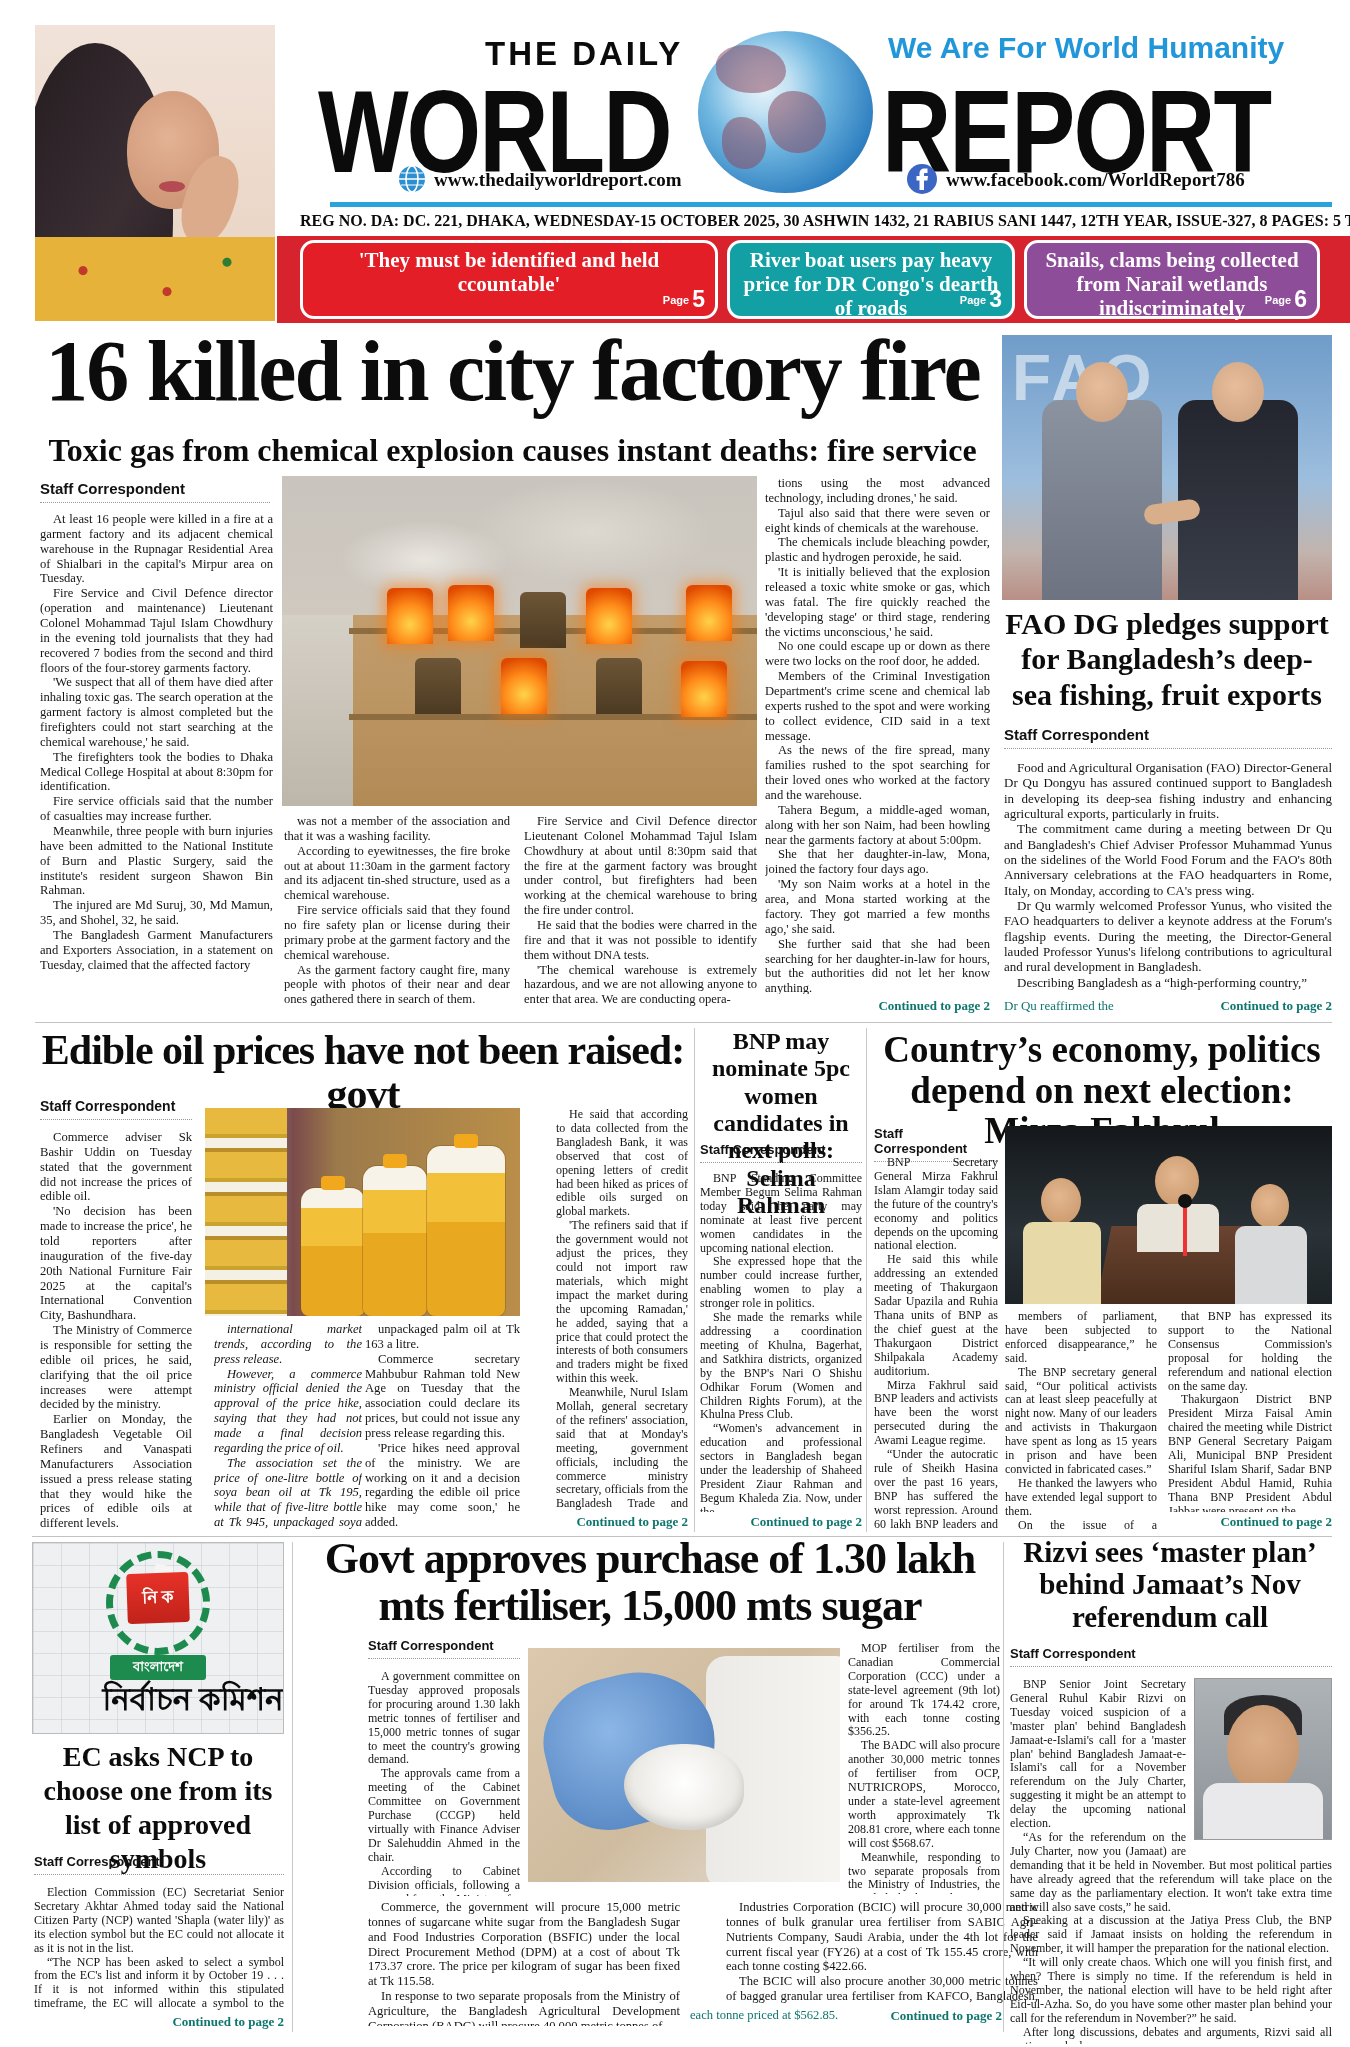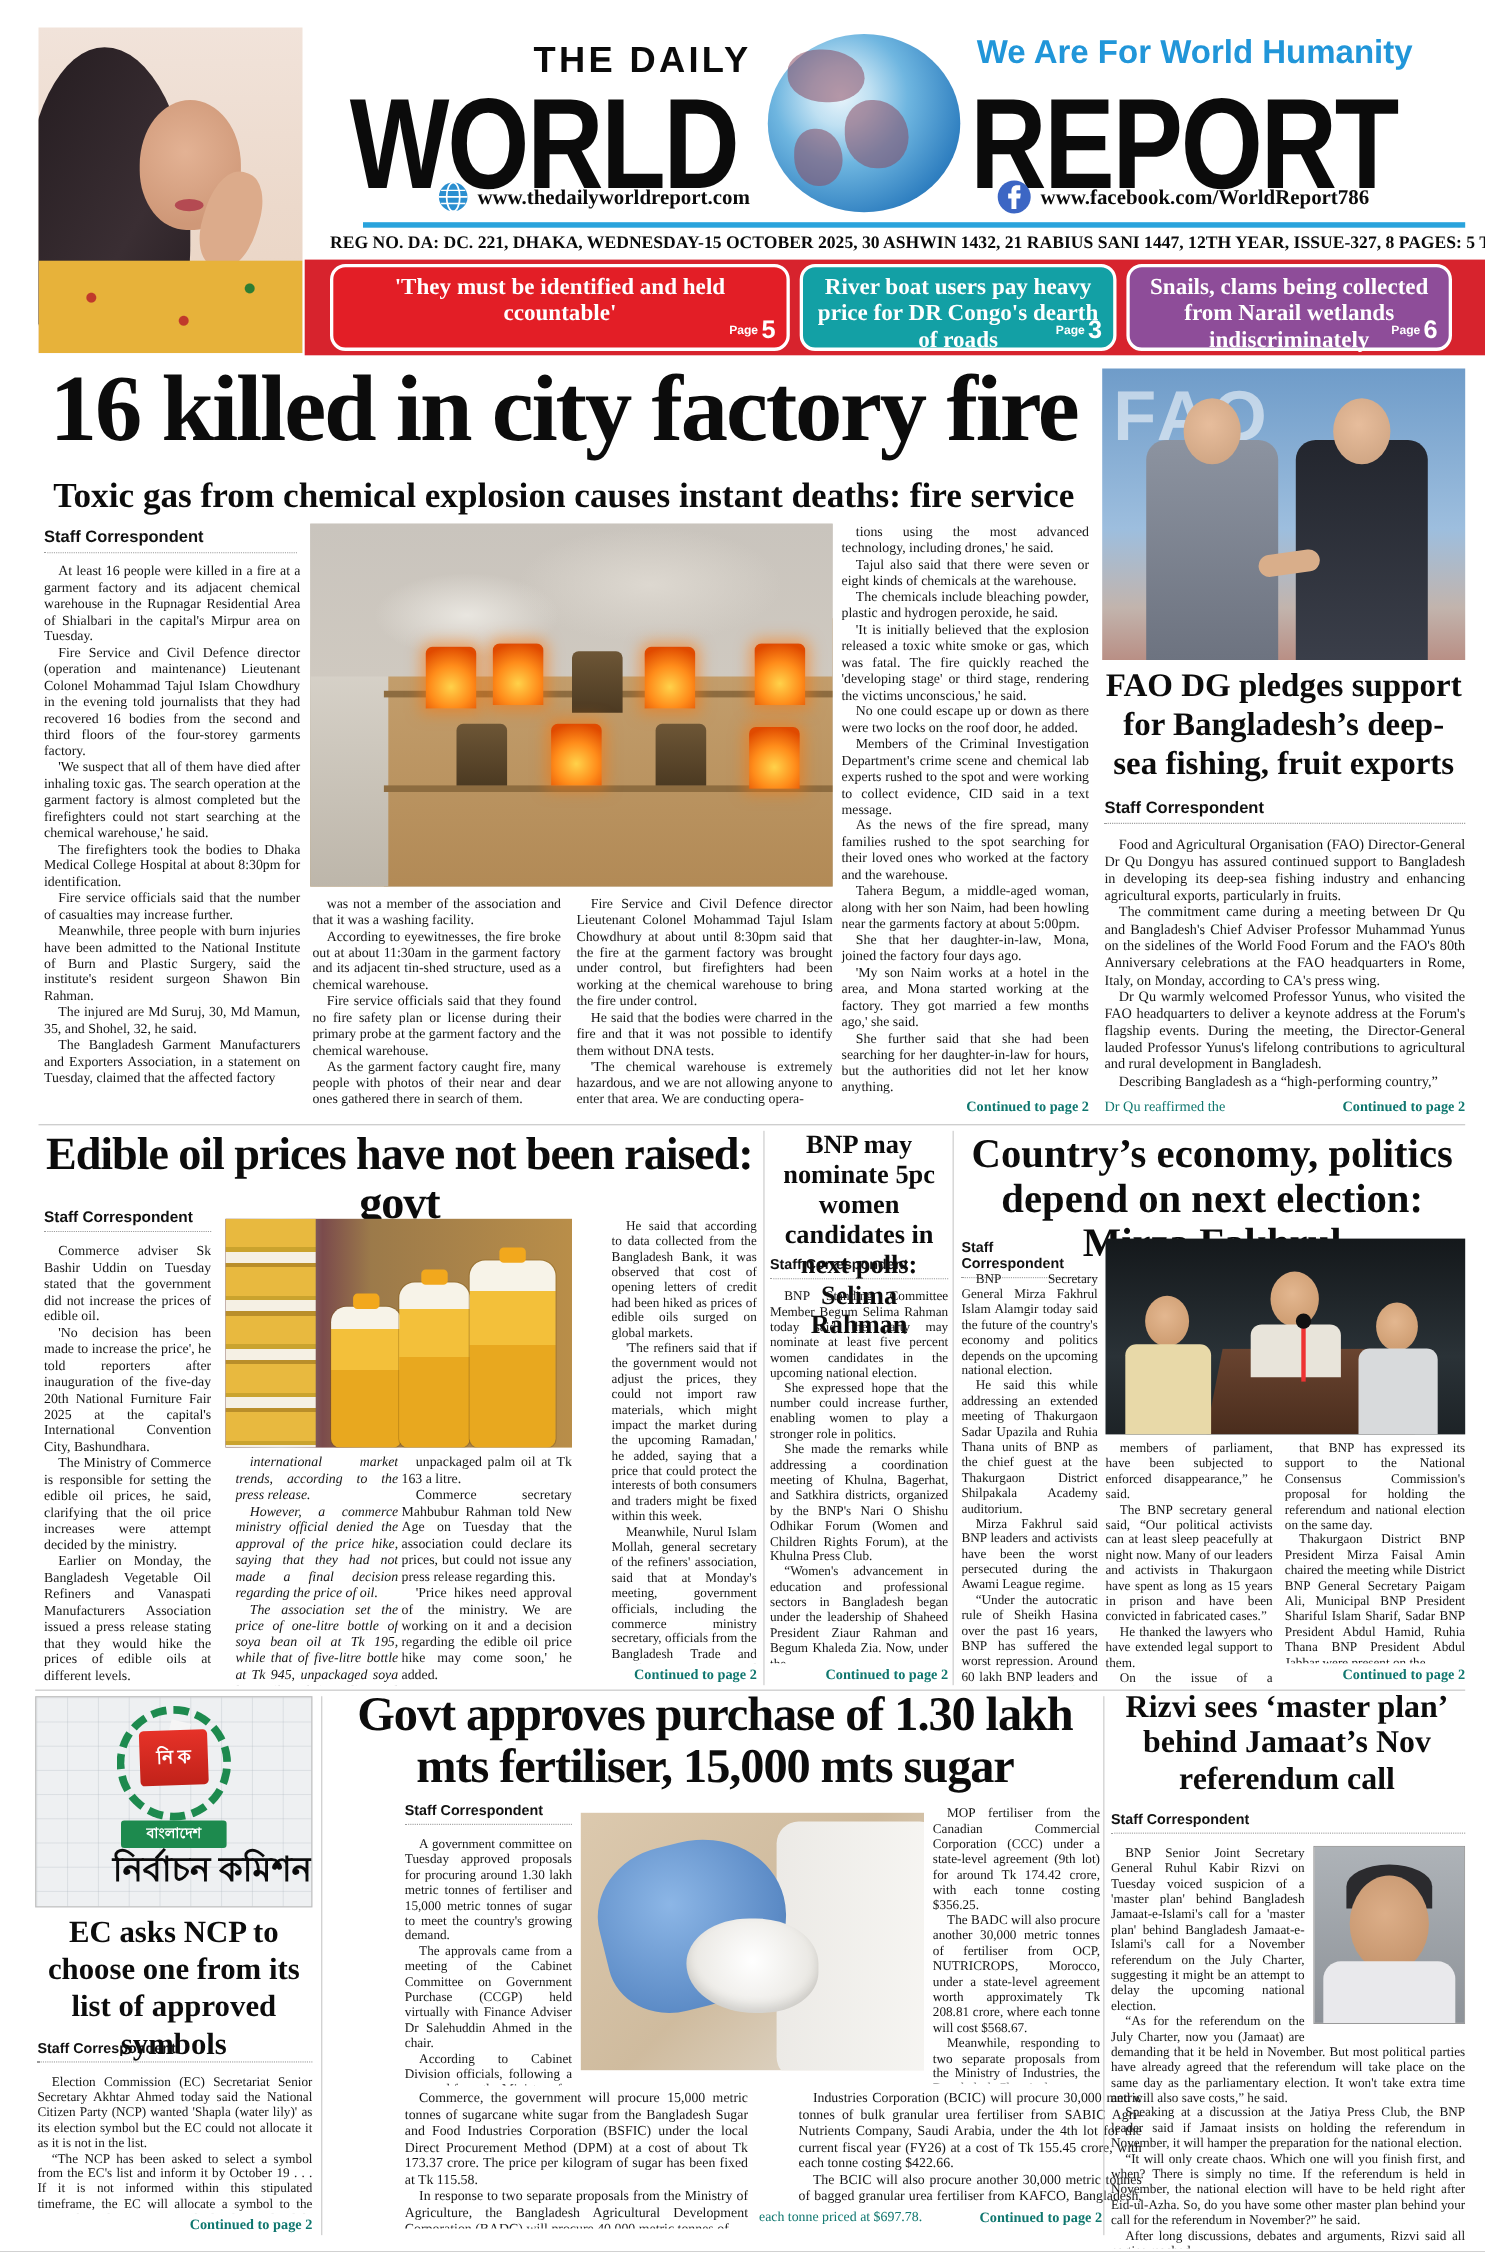--- a/index.html
+++ b/index.html
@@ -185,21 +185,21 @@
       <span>Snails, clams being collected from Narail wetlands indiscriminately</span>
       <span class="page-tag"><span>Page</span> <b>6</b></span>
     </div>
   </div>
 
   <div class="hl" style="left:35px; top:328px; width:955px; font-size:86px; line-height:1.02; letter-spacing:-2px;">16 killed in city factory fire</div>
   <div class="hl" style="left:35px; top:432px; width:955px; font-size:32px;">Toxic gas from chemical explosion causes instant deaths: fire service</div>
   <div class="byline" style="left:40px; top:480px; width:230px;">Staff Correspondent</div>
   <div class="body-col" style="left:40px; top:512px; width:233px; height:504px;">
       <p>At least 16 people were killed in a fire at a garment factory and its adjacent chemical warehouse in the Rupnagar Residential Area of Shialbari in the capital's Mirpur area on Tuesday.</p>
-      <p>Fire Service and Civil Defence director (operation and maintenance) Lieutenant Colonel Mohammad Tajul Islam Chowdhury in the evening told journalists that they had recovered 16 bodies from the second and third floors of the four-storey garments factory.</p>
+      <p>Fire Service and Civil Defence director (operation and maintenance) Lieutenant Colonel Mohammad Tajul Islam Chowdhury in the evening told journalists that they had recovered 7 bodies from the second and third floors of the four-storey garments factory.</p>
       <p>'We suspect that all of them have died after inhaling toxic gas. The search operation at the garment factory is almost completed but the firefighters could not start searching at the chemical warehouse,' he said.</p>
       <p>The firefighters took the bodies to Dhaka Medical College Hospital at about 8:30pm for identification.</p>
       <p>Fire service officials said that the number of casualties may increase further.</p>
       <p>Meanwhile, three people with burn injuries have been admitted to the National Institute of Burn and Plastic Surgery, said the institute's resident surgeon Shawon Bin Rahman.</p>
       <p>The injured are Md Suruj, 30, Md Mamun, 35, and Shohel, 32, he said.</p>
       <p>The Bangladesh Garment Manufacturers and Exporters Association, in a statement on Tuesday, claimed that the affected factory</p>
     </div>
 
   <div class="photo fire-photo" style="left:282px; top:476px; width:475px; height:330px;">
     <div class="bldg"></div>
@@ -408,21 +408,21 @@
     </div>
   <div class="body-col" style="left:368px; top:1900px; width:312px; height:126px;">
       <p>Commerce, the government will procure 15,000 metric tonnes of sugarcane white sugar from the Bangladesh Sugar and Food Industries Corporation (BSFIC) under the local Direct Procurement Method (DPM) at a cost of about Tk 173.37 crore. The price per kilogram of sugar has been fixed at Tk 115.58.</p>
       <p>In response to two separate proposals from the Ministry of Agriculture, the Bangladesh Agricultural Development Corporation (BADC) will procure 40,000 metric tonnes of</p>
     </div>
   <div class="body-col" style="left:726px; top:1900px; width:312px; height:106px;">
       <p>Industries Corporation (BCIC) will procure 30,000 metric tonnes of bulk granular urea fertiliser from SABIC Agri-Nutrients Company, Saudi Arabia, under the 4th lot for the current fiscal year (FY26) at a cost of Tk 155.45 crore, with each tonne costing $422.66.</p>
       <p>The BCIC will also procure another 30,000 metric tonnes of bagged granular urea fertiliser from KAFCO, Bangladesh, under the 6th lot for FY26 at a cost of Tk 143.48 crore, with</p>
     </div>
   <div class="cont" style="left:690px; top:2008px; width:312px;">
-    <span>each tonne priced at $697.78.</span>
+    <span>each tonne priced at $562.85.</span>
       <b>Continued to page 2</b>
   </div>
 
   <div class="vline" style="left:1003px; top:1542px; height:490px;"></div>
 
   <div class="hl" style="left:1008px; top:1536px; width:324px; font-size:29px; line-height:1.12;">Rizvi sees ‘master plan’ behind Jamaat’s Nov referendum call</div>
   <div class="byline" style="left:1010px; top:1646px; width:322px; font-size:13px;">Staff Correspondent</div>
   <div class="body-col tight" style="left:1010px; top:1678px; width:322px; height:366px;">
     <div class="photo rizvi-photo" style="position:relative; float:right; width:138px; height:162px; margin:0 0 6px 8px;">
       <div class="hair"></div>

